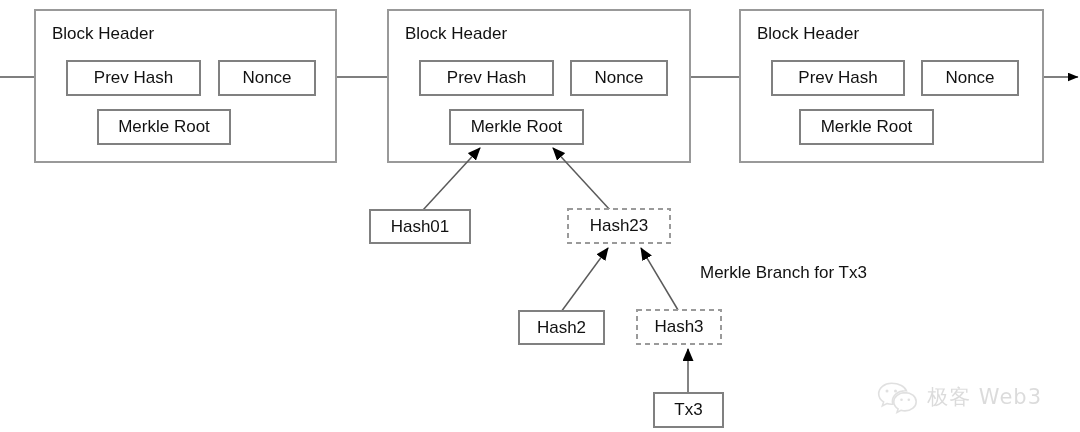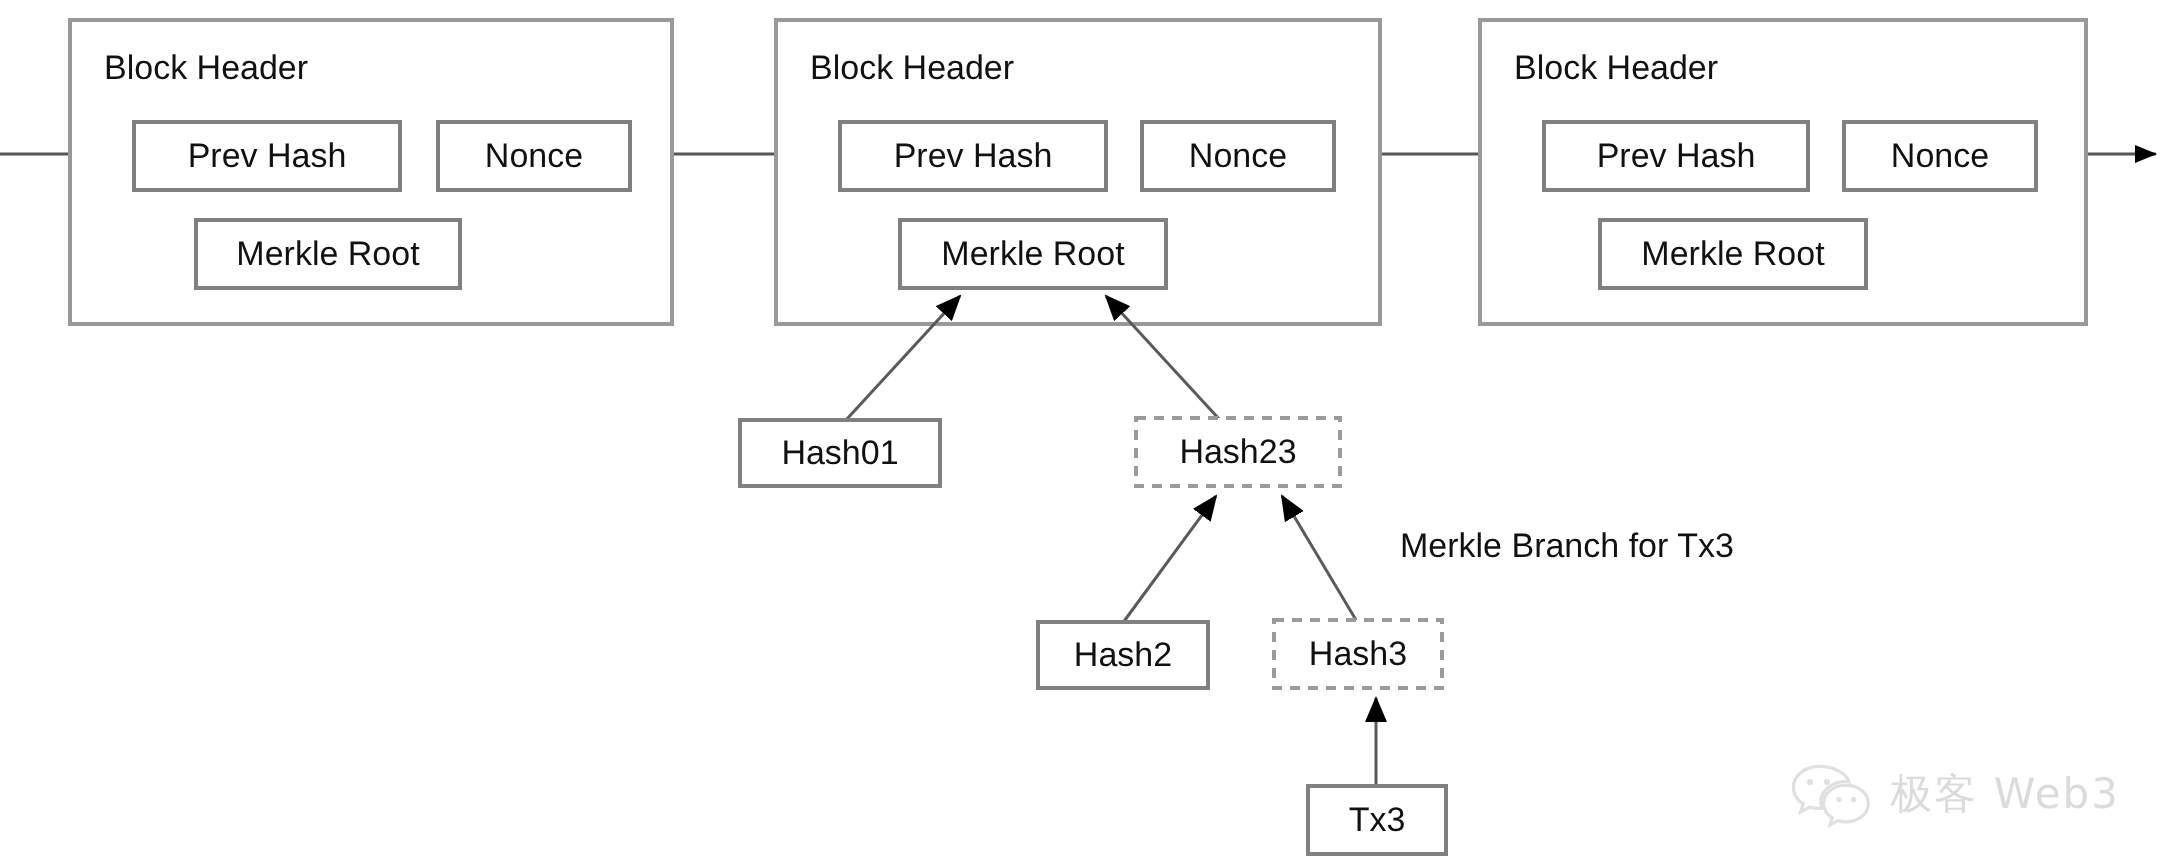--- a/index.html
+++ b/index.html
@@ -59,21 +59,21 @@
   .tree-line {
     stroke: #5a5a5a;
     stroke-width: 1.5;
     fill: none;
   }
   .arrow-head {
     fill: #000000;
   }
   .watermark {
     position: absolute;
-    right: 20px;
+    right: 38px;
     bottom: 18px;
     display: flex;
     align-items: center;
     gap: 9px;
     opacity: 0.30;
     pointer-events: none;
   }
   .wm-text {
     font-family: "DejaVu Sans", sans-serif;
     font-size: 21px;

